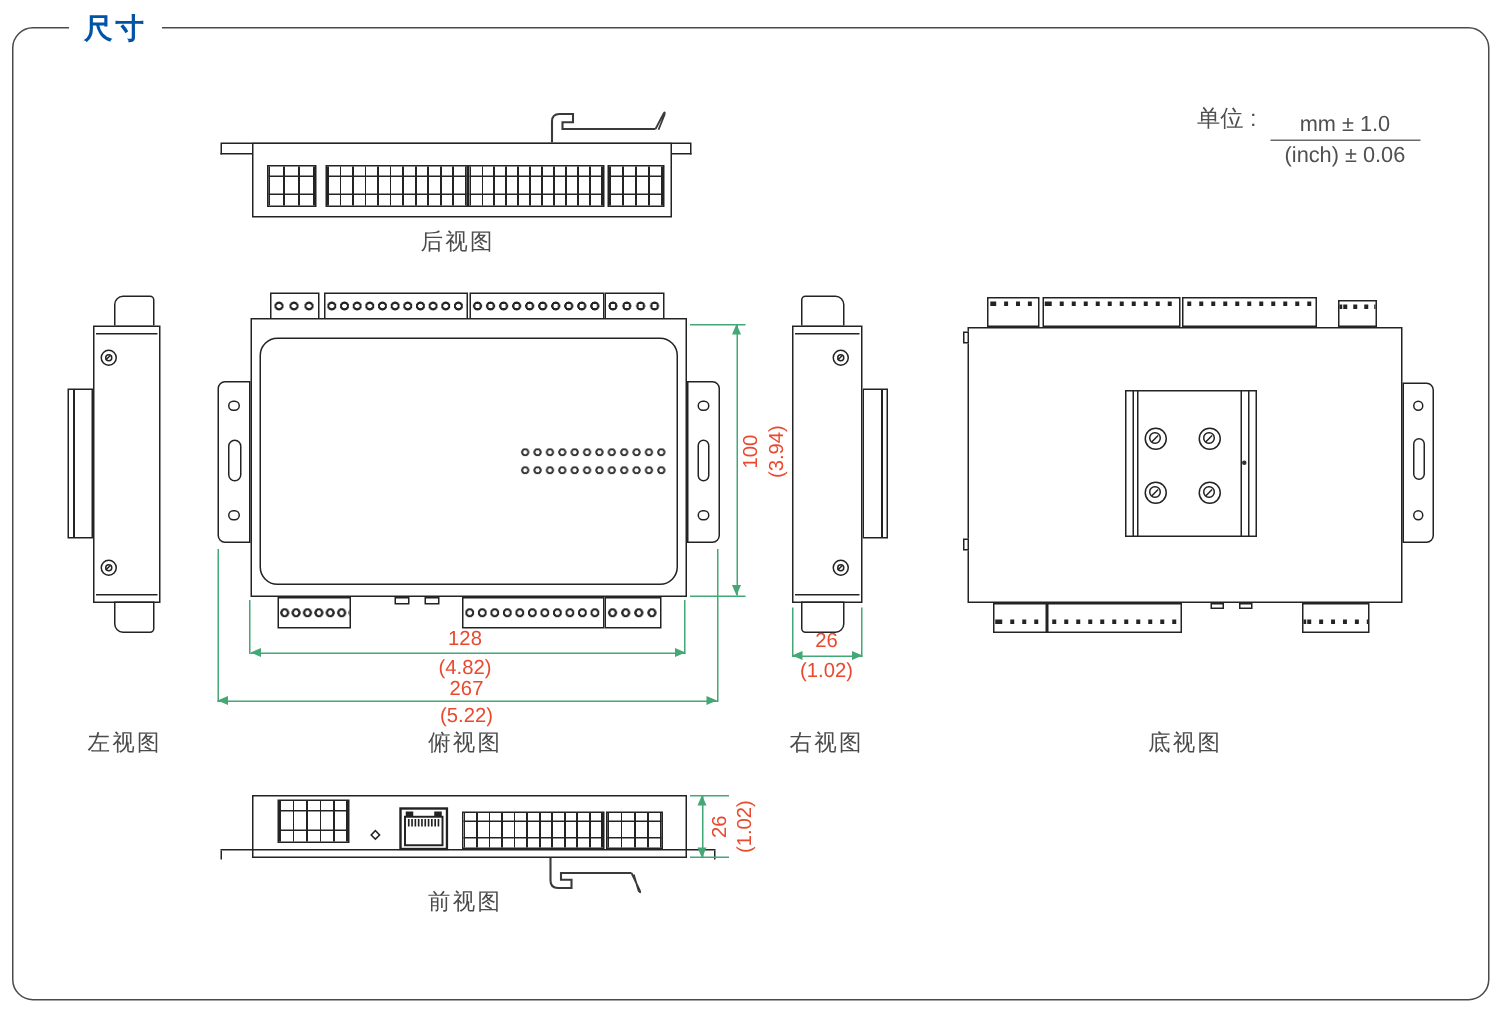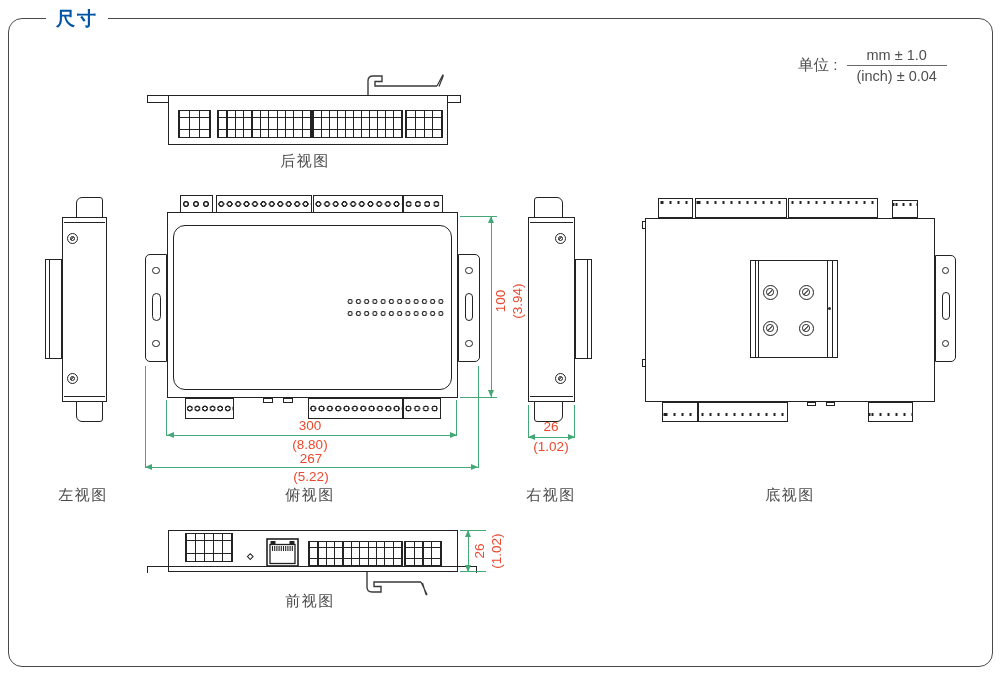--- a/index.html
+++ b/index.html
@@ -10,21 +10,21 @@
     --label:#4b4b4b;
   }
   html,body{margin:0;padding:0;background:#fff;}
   body{font-family:"Liberation Sans","DejaVu Sans",sans-serif;}
   .canvas{position:relative;width:1000px;height:685px;background:#fff;overflow:hidden;}
   .frame{position:absolute;left:8px;top:18px;width:985px;height:649px;border:1.3px solid #4a4a4a;border-radius:14px;box-sizing:border-box;}
   .page-title{position:absolute;left:46px;top:6px;padding:0 10px;background:#fff;color:var(--blue);font-size:19px;font-weight:bold;letter-spacing:2px;z-index:5;}
   .unit-note{position:absolute;left:798px;top:47px;display:flex;align-items:center;gap:9px;color:#4f4f4f;z-index:4;}
   .unit-prefix{font-size:15.5px;}
   .unit-frac{min-width:100px;text-align:center;font-size:14.5px;}
-  .unit-frac .num{padding:0 5px 2px;border-bottom:1.2px solid #6a6a6a;}
+  .unit-frac .num{padding:0 5px 2px;border-bottom:1.2px solid #6a6a6a;margin-top:28px;}
   .unit-frac .den{padding-top:2px;}
 
   .group{position:absolute;}
   .box{position:absolute;box-sizing:border-box;border:1.6px solid var(--ink);background:#fff;}
   .hline,.vline{position:absolute;background:var(--ink);}
   .hole{position:absolute;box-sizing:border-box;border:1.3px solid var(--ink);border-radius:50%;background:#fff;}
   .slot{position:absolute;box-sizing:border-box;border:1.3px solid var(--ink);border-radius:6px;background:#fff;}
   .screw{position:absolute;box-sizing:border-box;border:1.5px solid var(--ink);border-radius:50%;background:#fff;}
   .screw::before{content:"";position:absolute;inset:21%;border:1.2px solid var(--ink);border-radius:50%;}
   .screw::after{content:"";position:absolute;left:27%;top:47%;width:46%;height:1.2px;background:var(--ink);transform:rotate(-45deg);}
@@ -68,21 +68,21 @@
 
 <div class="canvas">
 
   <div class="frame"></div>
   <div class="page-title">尺寸</div>
 
   <div class="unit-note">
     <span class="unit-prefix">单位 :</span>
     <span class="unit-frac">
       <div class="num">mm ± 1.0</div>
-      <div class="den">(inch) ± 0.04</div>
+      <div class="den">(inch) ± 0.06</div>
     </span>
   </div>
 
   <div class="group" style="left:145px;top:72px;width:330px;height:110px;">
     <svg style="left:213px;top:0;" width="95" height="24" viewBox="0 0 95 24">
       <path d="M10 24 V9 Q10 4 15 4 H24 V9.5 H17 V14 H79" fill="none" stroke="#3a3a3a" stroke-width="1.4"></path>
       <path d="M79 14 L84.5 3.5 Q85.5 2 85 4.5 L81 14.5" fill="none" stroke="#3a3a3a" stroke-width="1.2"></path>
     </svg>
     <div class="hline" style="left:2px;top:23px;width:314px;height:1.4px;"></div>
     <div style="position:absolute;left:2px;top:24px;width:21px;height:6.5px;border-left:1.4px solid var(--ink);border-bottom:1.4px solid var(--ink);box-sizing:border-box;"></div>
@@ -199,22 +199,22 @@
 
   <div class="ext" style="left:460px;top:215.5px;width:37px;height:1px;"></div>
   <div class="ext" style="left:460px;top:396.5px;width:37px;height:1px;"></div>
   <div class="dim-v" style="left:491px;top:216px;height:181px;"></div>
   <div class="dim-text rot" style="left:486px;top:294px;width:30px;">100</div>
   <div class="dim-text rot" style="left:495px;top:294px;width:46px;">(3.94)</div>
 
   <div class="ext" style="left:166.3px;top:400px;width:1px;height:36px;"></div>
   <div class="ext" style="left:456.3px;top:400px;width:1px;height:36px;"></div>
   <div class="dim-h" style="left:167px;top:434.5px;width:290px;"></div>
-  <div class="dim-text" style="left:280px;top:419px;width:60px;">300</div>
-  <div class="dim-text" style="left:280px;top:437.5px;width:60px;">(8.80)</div>
+  <div class="dim-text" style="left:280px;top:419px;width:60px;">128</div>
+  <div class="dim-text" style="left:280px;top:437.5px;width:60px;">(4.82)</div>
 
   <div class="ext" style="left:144.5px;top:366px;width:1px;height:102px;"></div>
   <div class="ext" style="left:477.5px;top:366px;width:1px;height:102px;"></div>
   <div class="dim-h" style="left:145px;top:467px;width:333px;"></div>
   <div class="dim-text" style="left:281px;top:451.5px;width:60px;">267</div>
   <div class="dim-text" style="left:281px;top:470px;width:60px;">(5.22)</div>
 
   <div class="ext" style="left:527.5px;top:405px;width:1px;height:33px;"></div>
   <div class="ext" style="left:574px;top:405px;width:1px;height:33px;"></div>
   <div class="dim-h" style="left:528px;top:436.5px;width:47px;"></div>

